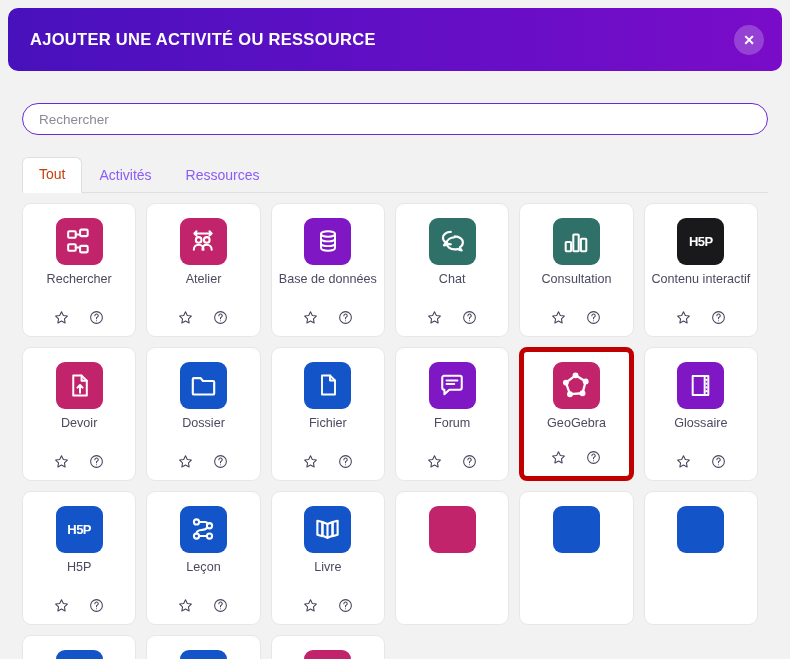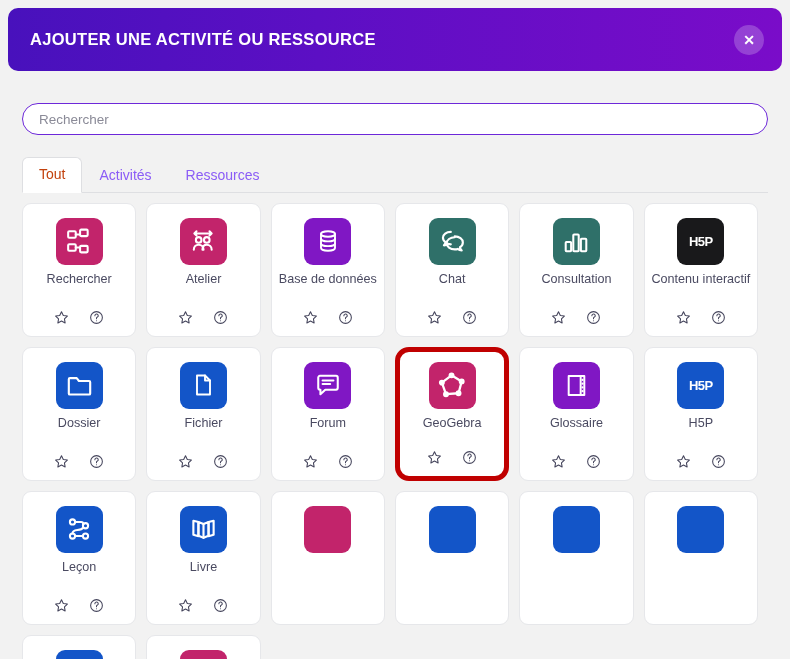--- a/index.html
+++ b/index.html
@@ -134,21 +134,21 @@
     flex-direction: column;
     align-items: center;
     justify-content: flex-start;
     padding-top: 14px;
     cursor: pointer;
     position: relative;
     overflow: hidden;
   }
   .card.highlight {
     border: 5px solid #c00000;
-    border-radius: 14px;
+    border-radius: 8px;
     padding-top: 10px;
   }
 
   .tile {
     width: 47px; height: 47px;
     border-radius: 9px;
     display: flex;
     align-items: center;
     justify-content: center;
     flex: 0 0 auto;
@@ -349,20 +349,44 @@
               <span>
                 <svg class="act-icon" viewBox="0 0 24 24" fill="none" stroke="currentColor" stroke-width="1.7" stroke-linecap="round" stroke-linejoin="round">
                   <circle cx="12" cy="12" r="9.4"></circle>
                   <path d="M9.4 9.2a2.7 2.7 0 1 1 3.6 2.55c-.7.3-1 .85-1 1.6v.5"></path>
                   <path d="M12 17.1h.01"></path>
                 </svg>
               </span>
             </div>
           </div>
           <div class="card">
+            <div class="tile" style="background: rgb(194, 36, 107);">
+              <svg width="25" height="25" viewBox="0 0 24 24">
+                <path d="M6 2.5h8l5 5v14H6z" fill="none" stroke="#fff" stroke-width="1.9" stroke-linecap="round" stroke-linejoin="round"></path>
+                <path d="M14 2.5v5h5" fill="none" stroke="#fff" stroke-width="1.9" stroke-linecap="round" stroke-linejoin="round"></path>
+                <path d="M12.5 19v-7M12.5 11.5L10 14M12.5 11.5L15 14" fill="none" stroke="#fff" stroke-width="1.9" stroke-linecap="round" stroke-linejoin="round"></path>
+              </svg>
+            </div>
+            <div class="card-label">Devoir</div>
+            <div class="card-actions">
+              <span>
+                <svg class="act-icon" viewBox="0 0 24 24" fill="none" stroke="currentColor" stroke-width="1.7" stroke-linejoin="round">
+                  <path d="M12 2.8l2.9 5.9 6.5.95-4.7 4.6 1.1 6.45L12 17.65 6.2 20.7l1.1-6.45-4.7-4.6 6.5-.95z"></path>
+                </svg>
+              </span>
+              <span>
+                <svg class="act-icon" viewBox="0 0 24 24" fill="none" stroke="currentColor" stroke-width="1.7" stroke-linecap="round" stroke-linejoin="round">
+                  <circle cx="12" cy="12" r="9.4"></circle>
+                  <path d="M9.4 9.2a2.7 2.7 0 1 1 3.6 2.55c-.7.3-1 .85-1 1.6v.5"></path>
+                  <path d="M12 17.1h.01"></path>
+                </svg>
+              </span>
+            </div>
+          </div>
+          <div class="card">
             <div class="tile" style="background: rgb(19, 85, 200);">
               <svg width="27" height="27" viewBox="0 0 24 24">
                 <path d="M2.5 19V6.5c0-.6.4-1 1-1h6l2 2.5h9c.6 0 1 .4 1 1V19c0 .6-.4 1-1 1h-17c-.6 0-1-.4-1-1z" fill="none" stroke="#fff" stroke-width="1.9" stroke-linecap="round" stroke-linejoin="round"></path>
               </svg>
             </div>
             <div class="card-label">Dossier</div>
             <div class="card-actions">
               <span>
                 <svg class="act-icon" viewBox="0 0 24 24" fill="none" stroke="currentColor" stroke-width="1.7" stroke-linejoin="round">
                   <path d="M12 2.8l2.9 5.9 6.5.95-4.7 4.6 1.1 6.45L12 17.65 6.2 20.7l1.1-6.45-4.7-4.6 6.5-.95z"></path>

